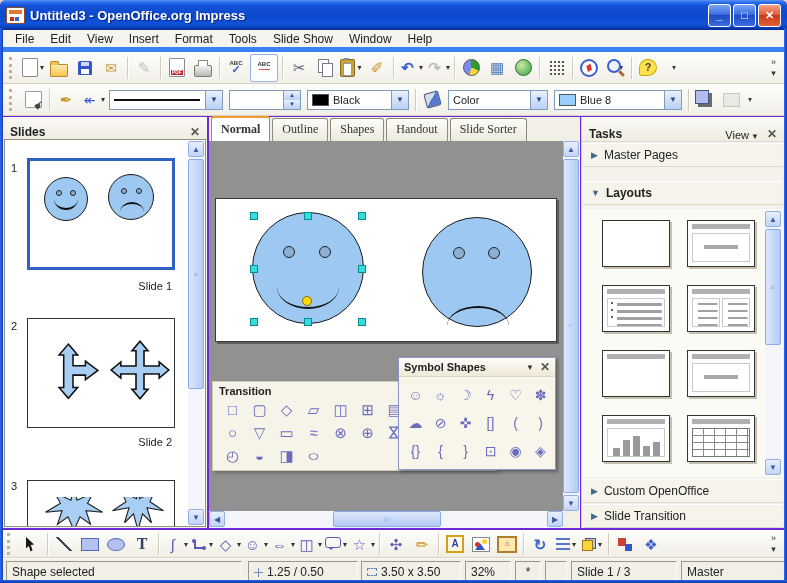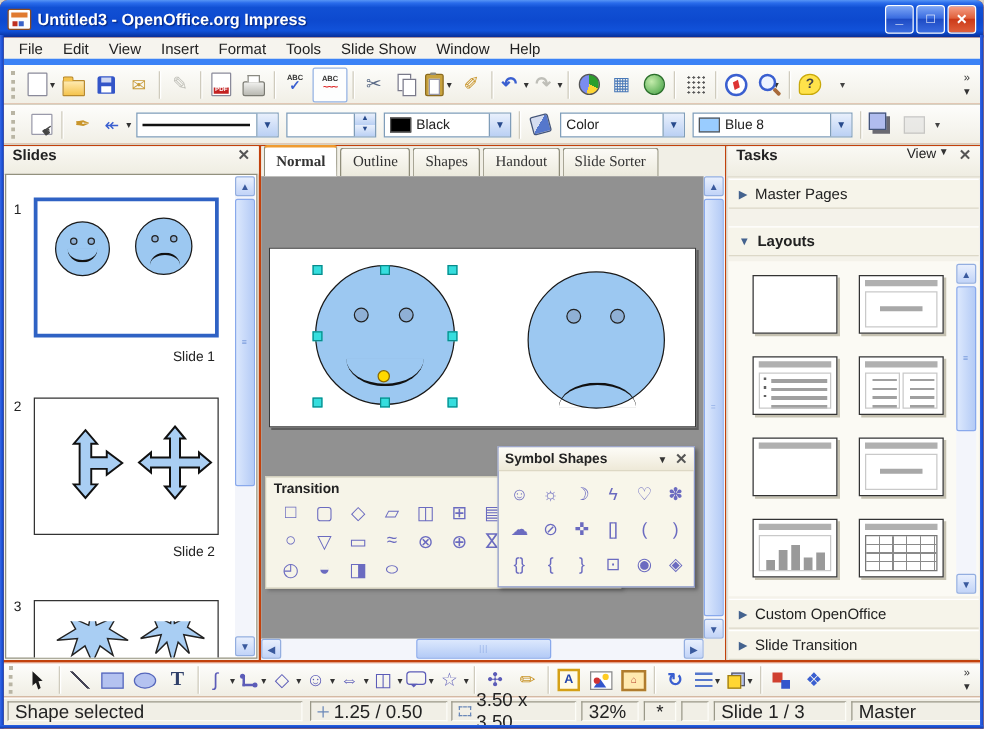--- a/index.html
+++ b/index.html
@@ -1,17 +1,17 @@
 <!DOCTYPE html>
 <html><head>
 <meta charset="utf-8">
 <style>
   html,body{margin:0;padding:0;background:#d8d4c8;}
   #app{position:relative;width:787px;height:583px;font-family:"Liberation Sans",sans-serif;
-       background:#c2410c;overflow:hidden;border-radius:6px 6px 0 0;font-size:12px;color:#222;}
+       background:#6d28d9;overflow:hidden;border-radius:6px 6px 0 0;font-size:12px;color:#222;}
   .edge{position:absolute;background:linear-gradient(90deg,#3567e8,#0c41c4);z-index:40;}
   #edge-l{left:0;top:28px;bottom:0;width:3px;}
   #edge-r{right:0;top:28px;bottom:0;width:3px;}
   #edge-b{left:0;right:0;bottom:0;height:3px;background:linear-gradient(180deg,#2a63e6,#0a38ae);}
 
   
   .titlebar{position:absolute;left:0;top:0;width:100%;height:30px;display:flex;align-items:center;gap:5px;
     padding:0 6px;box-sizing:border-box;color:#fff;font-weight:bold;font-size:13px;text-shadow:1px 1px 1px #04247c;
     background:linear-gradient(180deg,#5795f5 0%,#2a6ceb 8%,#1150d4 20%,#0d49cf 55%,#1152da 82%,#0b3bb0 93%,#062a92 100%);}
   .app-ico{width:17px;height:15px;background:#fdfdfd;border:1px solid #8a4a20;border-radius:2px;position:relative;flex:0 0 auto;}
@@ -97,21 +97,21 @@
   .i-editpoints::after{content:"☛";position:absolute;right:-3px;bottom:-4px;font-size:11px;color:#444;transform:rotate(-35deg);}
   .i-pen{color:#c9952a;font-size:15px;}
   .i-arrstyle{color:#3a5fd0;font-size:14px;}
   .i-bucket{width:13px;height:13px;background:linear-gradient(135deg,#d4dcf0 0 45%,#5577cc 45% 100%);
     border:1px solid #44557a;transform:rotate(-15deg);border-radius:2px;}
   .i-shadowbox{width:12px;height:12px;background:#b0bcee;border:1px solid #44557a;box-shadow:3px 3px 0 #6a6a72;margin:-3px 3px 3px -3px;}
   .i-crop{width:15px;height:12px;background:#ddd;border:1px solid #999;opacity:.5;}
 
   
   .panel{position:absolute;box-sizing:border-box;background:#f4f2ea;}
-  .panel-hdr{height:22px;display:flex;align-items:flex-start;font-weight:bold;font-size:12px;color:#222;padding:0 7px;
+  .panel-hdr{height:22px;display:flex;align-items:flex-end;font-weight:bold;font-size:12px;color:#222;padding:0 7px;
     background:linear-gradient(#faf9f4,#efede2);border-bottom:1px solid #ddd9ca;}
   .xbtn{margin-left:auto;font-weight:bold;color:#555;font-size:12px;}
   
   #slides-panel{left:3px;top:117px;width:204px;height:411px;}
   .slides-body{position:absolute;left:1px;right:1px;top:22px;bottom:1px;background:#fff;border:1px solid #92917e;overflow:hidden;}
   .thumb{position:absolute;background:#fff;box-sizing:border-box;}
   .thumb.sel{border:3px solid #2f62c4;}
   .thumb.plain{border:1px solid #333;}
   .slide-num{position:absolute;left:6px;font-size:11px;color:#222;}
   .slide-lbl{position:absolute;font-size:11px;color:#222;}
@@ -214,22 +214,22 @@
   .i-align{width:14px;height:12px;background:repeating-linear-gradient(180deg,#5577cc 0 2px,transparent 2px 5px);}
   .i-arrange{width:14px;height:13px;position:relative;}
   .i-arrange::before{content:"";position:absolute;right:0;top:0;width:9px;height:9px;background:#b4c2f0;border:1px solid #556;}
   .i-arrange::after{content:"";position:absolute;left:0;bottom:0;width:9px;height:9px;background:#ffd633;border:1px solid #997a1a;}
   .i-interact{width:14px;height:13px;position:relative;}
   .i-interact::before{content:"";position:absolute;left:0;top:0;width:8px;height:8px;background:#d04030;}
   .i-interact::after{content:"";position:absolute;right:0;bottom:0;width:7px;height:7px;background:#3355cc;}
 
   
   #statusbar{position:absolute;left:3px;top:558px;width:781px;height:22px;background:#f1efe6;border-top:1px solid #fff;}
-  .stbox{position:absolute;top:2px;height:16px;border:1px solid;border-color:#9a9888 #fdfdf8 #fdfdf8 #9a9888;
-    font-size:15px;display:flex;align-items:center;padding:0 5px;box-sizing:border-box;gap:4px;color:#222;}
+  .stbox{position:absolute;top:2px;height:22px;border:1px solid;border-color:#9a9888 #fdfdf8 #fdfdf8 #9a9888;
+    font-size:12px;display:flex;align-items:center;padding:0 5px;box-sizing:border-box;gap:4px;color:#222;}
   .mini-pos{width:9px;height:9px;flex:0 0 auto;
     background:linear-gradient(#6a88b8 0 0) center/1px 9px no-repeat,linear-gradient(#6a88b8 0 0) center/9px 1px no-repeat;}
   .mini-size{width:10px;height:8px;border:1px dashed #6a88b8;flex:0 0 auto;box-sizing:border-box;}
 
   svg{display:block;}
 </style>
 </head>
 <body>
 
 <div id="app">

